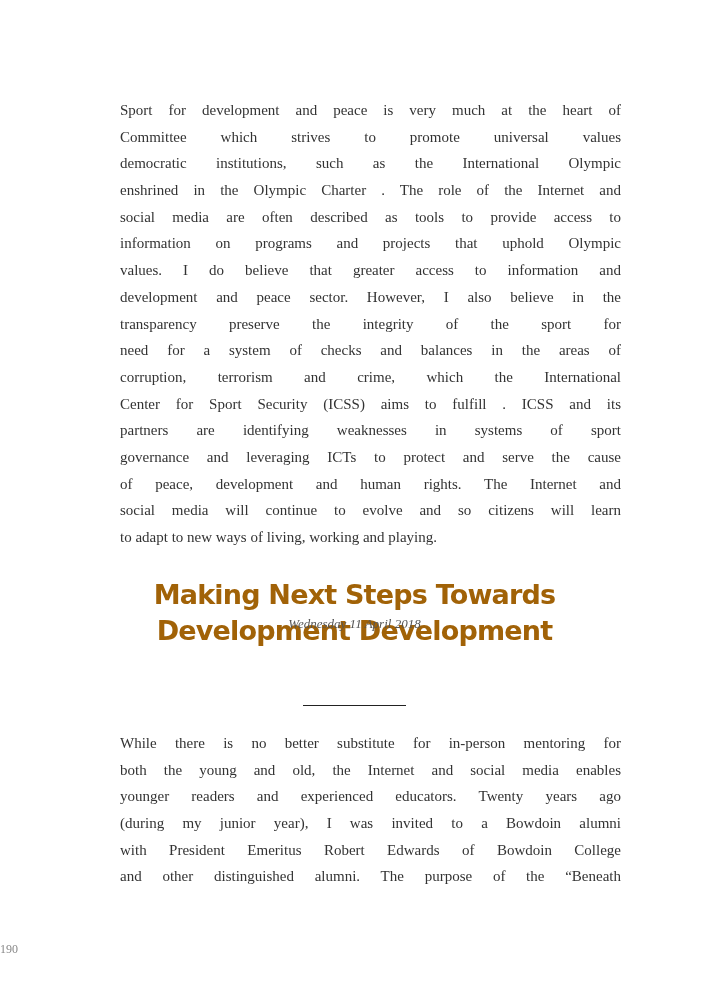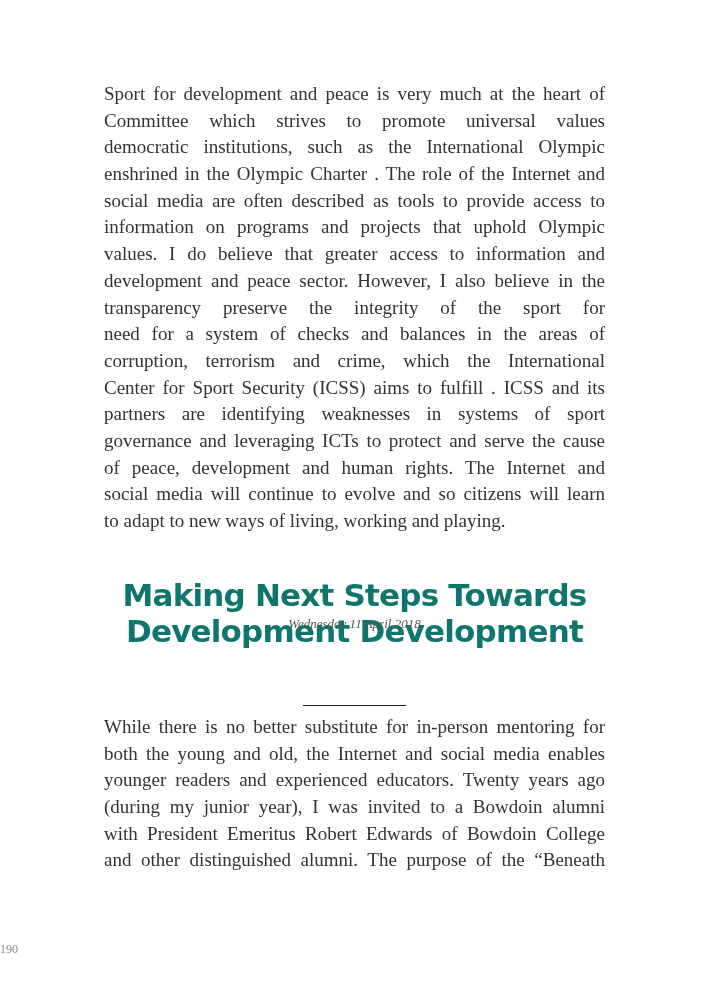--- a/index.html
+++ b/index.html
@@ -1,30 +1,30 @@
 <!DOCTYPE html>
 <html><head>
 <meta charset="utf-8">
 <style>
   html, body { margin: 0; padding: 0; background: #ffffff; }
   body { width: 709px; height: 992px; position: relative; overflow: hidden; }
   .page { position: absolute; left: 0; top: 0; width: 709px; height: 992px; background: #fff; }
   .para {
     position: absolute; left: 104px; width: 501px;
-    font-family: "Liberation Serif", serif; font-size: 19px; line-height: 26.7px;
-    color: #333333; text-align: justify; margin: 0;
+    font-family: "Liberation Serif", serif; font-size: 15px; line-height: 26.7px;
+    color: #333333; text-align: justify; margin: 16px;
   }
   .para .line { display: block; text-align: justify; text-align-last: justify; height: 26.7px; white-space: nowrap; }
   .para .line.last { text-align-last: left; }
   #para1 { top: 81px; }
   #para2 { top: 714px; }
   .title {
     position: absolute; left: 104px; width: 501px; top: 577px;
-    font-family: "DejaVu Sans", sans-serif; font-weight: bold; font-size: 31px;
-    line-height: 36px; text-align: center; color: #0f766e; letter-spacing: -0.8px; margin: 0;
+    font-family: "DejaVu Sans", sans-serif; font-weight: bold; font-size: 27px;
+    line-height: 36px; text-align: center; color: #a16207; letter-spacing: -0.8px; margin: 0;
   }
   .date {
     position: absolute; left: 104px; width: 501px; top: 616px;
     font-family: "Liberation Serif", serif; font-style: italic; font-size: 13px;
     text-align: center; color: #555; margin: 0;
   }
   .rule {
     position: absolute; left: 303px; width: 103px; top: 705px; height: 0;
     border-top: 1.5px solid #222;
   }

